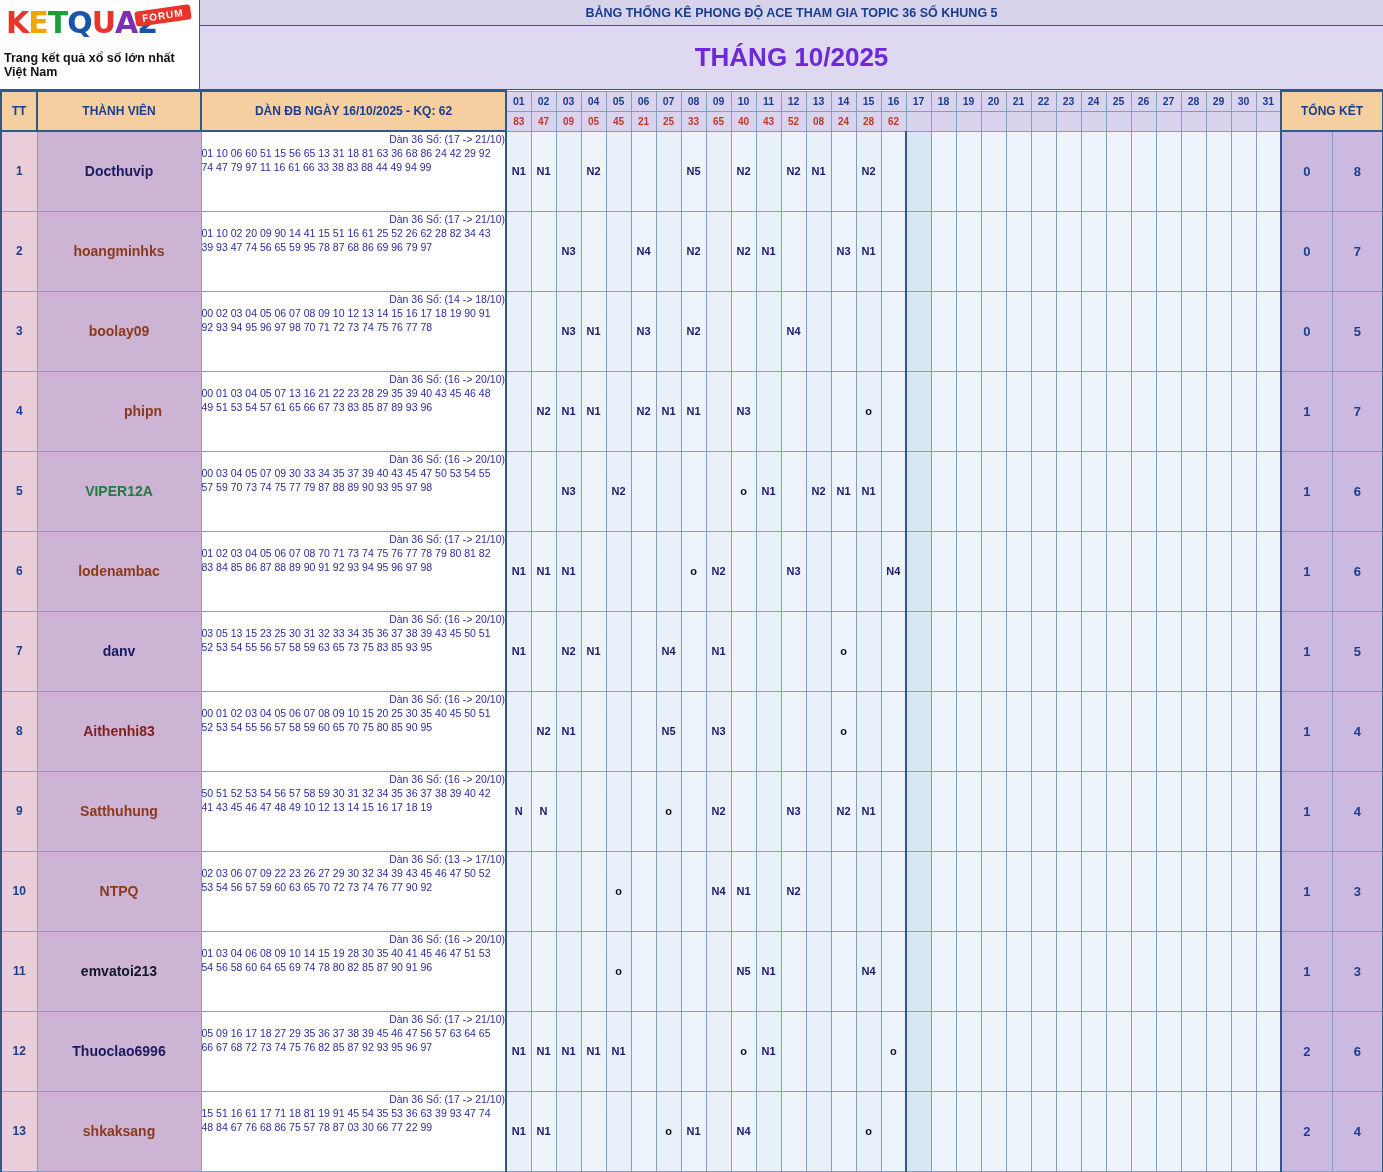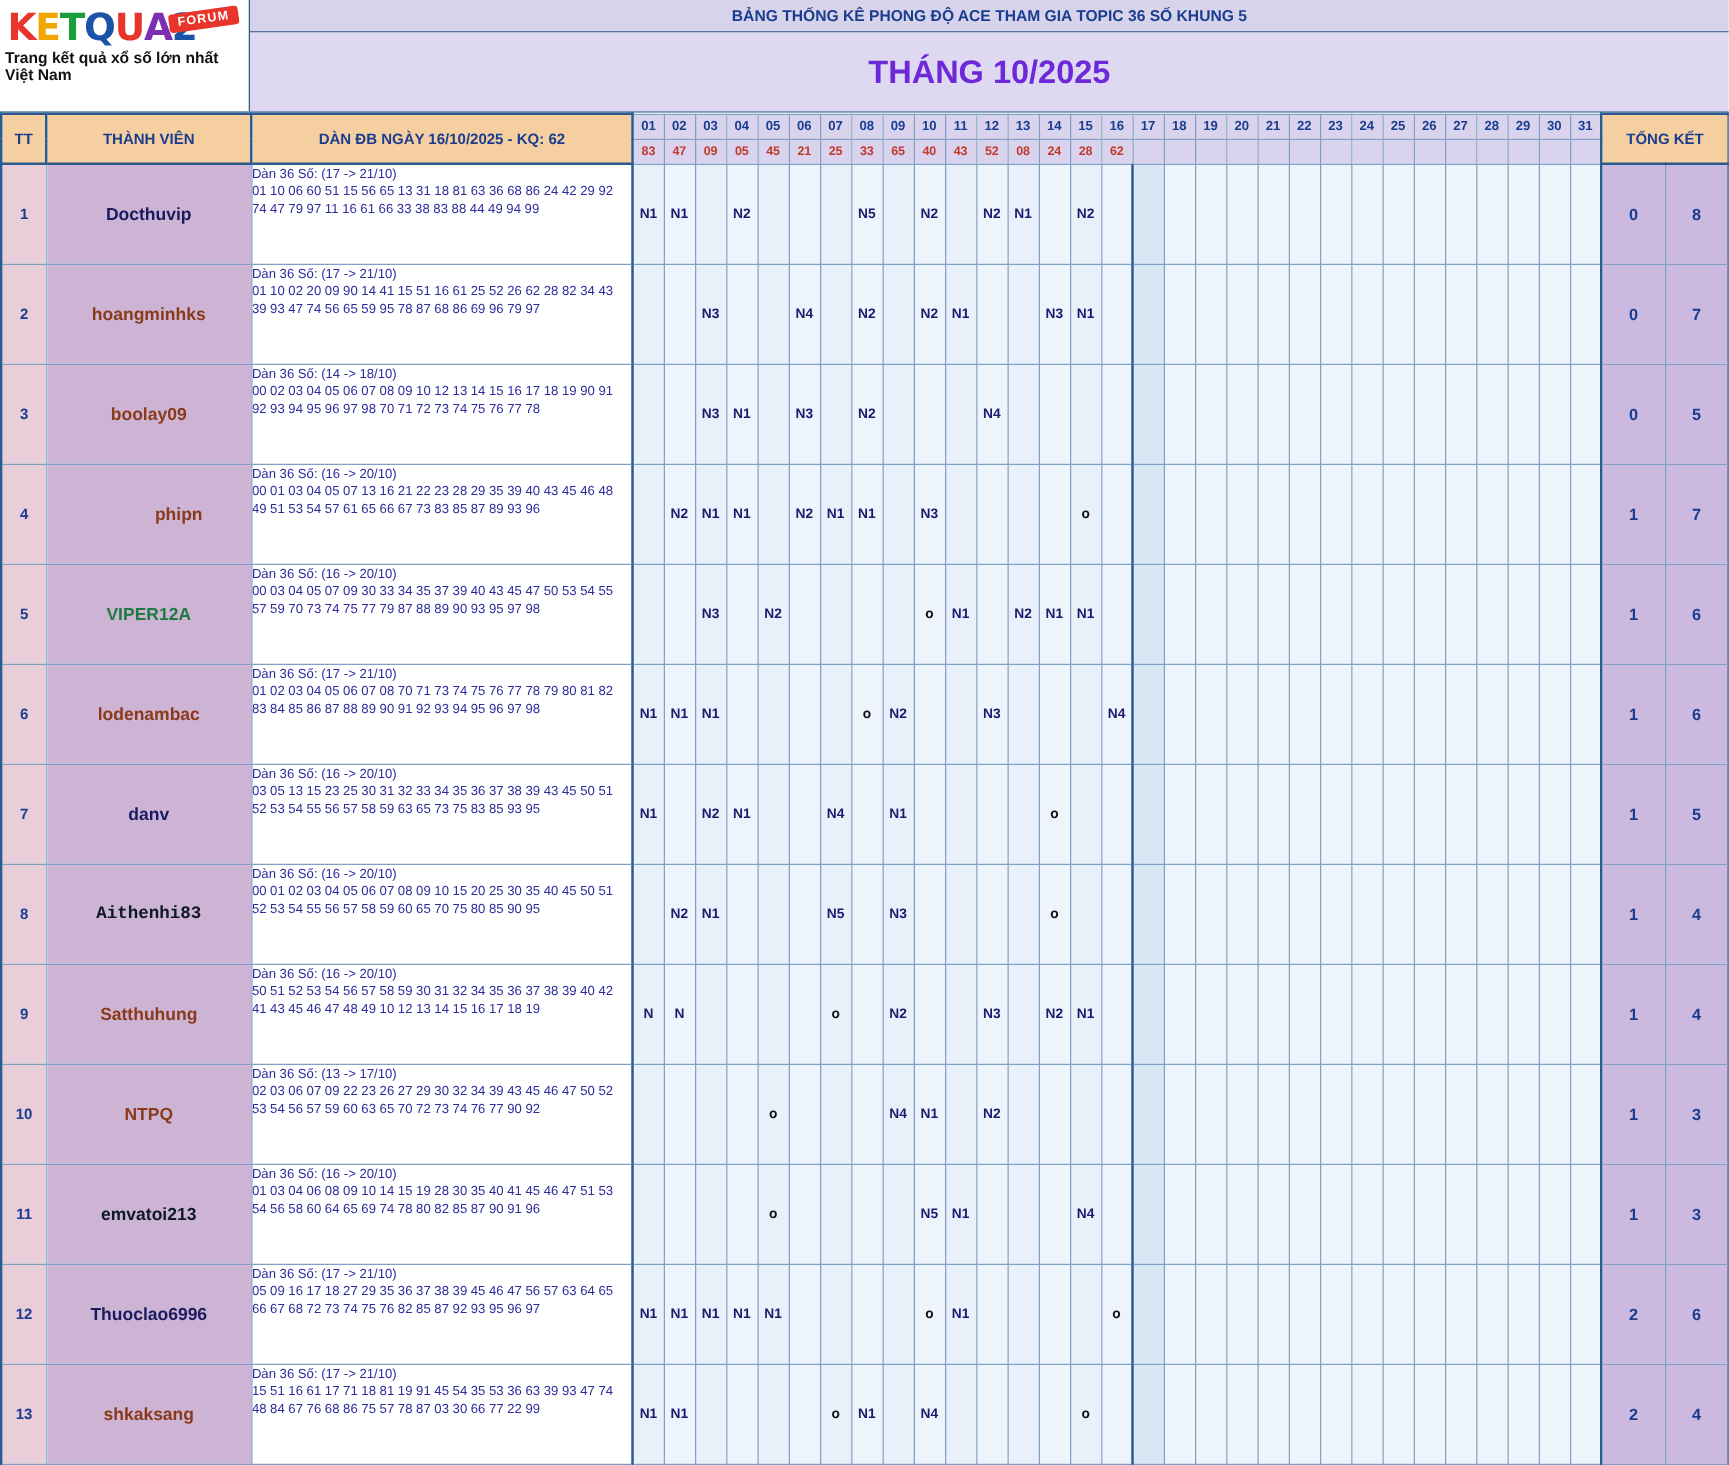--- a/index.html
+++ b/index.html
@@ -57,21 +57,21 @@
     font-weight: bold;
     padding: 2px 7px;
     border-radius: 3px;
     transform: rotate(-8deg);
     letter-spacing: 1px;
   }
   .logo-sub {
     font-size: 12.5px;
     color: #111;
     padding-left: 4px;
-    margin-top: 0;
+    margin-top: 12px;
     font-weight: 600;
   }
   .banner-right {
     flex: 1;
     display: flex;
     flex-direction: column;
     justify-content: center;
   }
   .banner-title1 {
     height: 26px;
@@ -153,21 +153,21 @@
   }
   .c-dan {
     background: #ffffff;
     vertical-align: top;
     padding: 4px 5px 5px 6px;
     font-size: 10.5px;
     color: #2b2b9c;
     line-height: 1.35;
     border-right: 2px solid #2b5a8e !important;
   }
-  .c-dan .dan-head { color: #2b2b9c; }
+  .c-dan .dan-head { color: #2b2b9c; text-align: right; }
   .c-day {
     background: #e8f1fa;
     text-align: center;
     vertical-align: middle;
     font-size: 11px;
     font-weight: bold;
     color: #1a1a6e;
   }
   .c-day.alt { background: #eef4fb; }
   .c-miss { background: #eef4fb; }
@@ -576,21 +576,21 @@
           <td class="c-day c-miss"></td>
           <td class="c-day alt c-miss"></td>
           <td class="c-day c-miss"></td>
           <td class="c-day alt c-miss"></td>
           <td class="c-day c-miss"></td>
           <td class="c-total-a">1</td>
           <td class="c-total-b">5</td>
         </tr>
         <tr class="datarow">
           <td class="c-tt">8</td>
-          <td class="c-name" style="color: #0f172a; font-family: Liberation Mono, monospace;">Aithenhi83</td>
+          <td class="c-name" style="color: #7f1d1d;">Aithenhi83</td>
           <td class="c-dan">
             <div class="dan-head">Dàn 36 Số: (16 -&gt; 20/10)</div>
             <div>00 01 02 03 04 05 06 07 08 09 10 15 20 25 30 35 40 45 50 51 52 53 54 55 56 57 58 59 60 65 70 75 80 85 90 95</div>
           </td>
           <td class="c-day"></td>
           <td class="c-day alt">N2</td>
           <td class="c-day">N1</td>
           <td class="c-day alt"></td>
           <td class="c-day"></td>
           <td class="c-day alt"></td>

